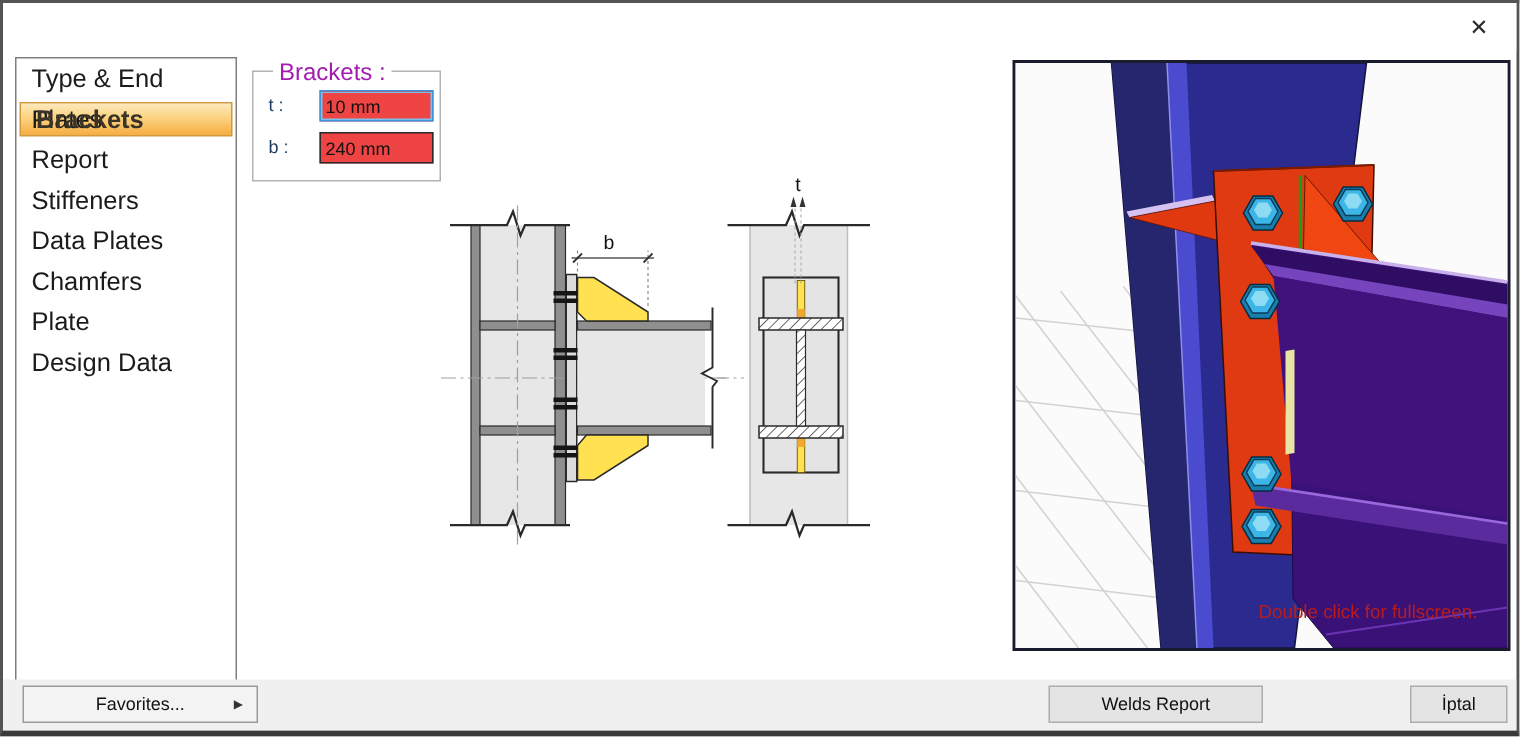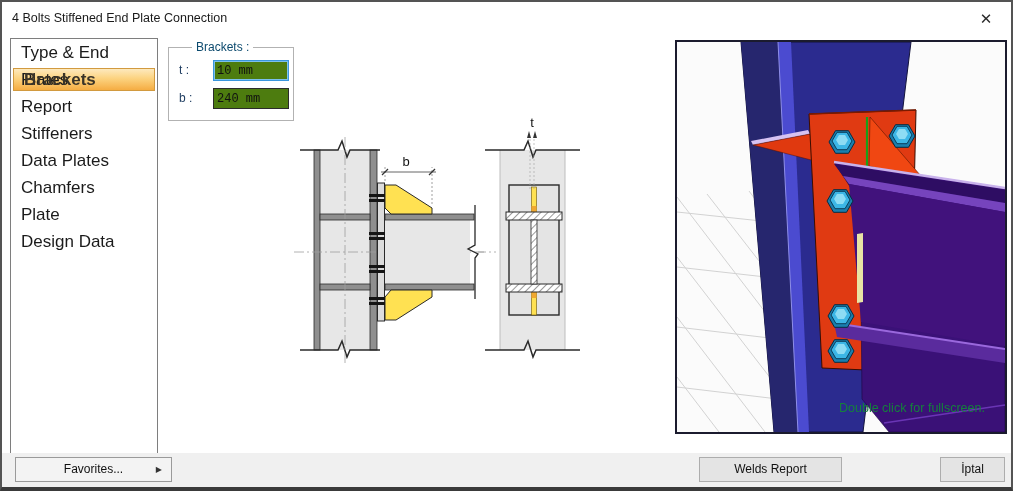--- a/index.html
+++ b/index.html
@@ -11,49 +11,48 @@
   .closebtn{position:absolute;right:14px;top:6px;width:22px;height:22px;text-align:center;
             line-height:22px;font-size:15px;color:#2a2a2a;cursor:pointer;}
   
   .sidebar{position:absolute;left:8px;top:36px;width:148px;height:417px;box-sizing:border-box;
            background:#fff;border:1px solid #7e7e7e;}
   .sb-item{height:27px;line-height:27px;padding-left:10px;font-size:17px;color:#1b1b1b;cursor:default;}
   .sb-item.selected{height:21px;line-height:21px;margin:2px 2px;border:1px solid #d29a3f;border-radius:0;
            background:linear-gradient(#fde9bd,#fcd380 45%,#f5ad43);color:#3a3428;font-weight:bold;}
   
   .groupbox{position:absolute;left:166px;top:45px;width:124px;height:72px;border:1px solid #b2b2b2;}
-  .gb-legend{position:absolute;left:23px;top:-8px;background:#fff;padding:0 4px;font-size:12px;color:#0c4a6e;}
+  .gb-legend{position:absolute;left:13px;top:-8px;background:#fff;padding:0 4px;font-size:16px;color:#a21caf;}
   .gb-label{position:absolute;font-size:12px;color:#1d3b5f;}
   .field{position:absolute;left:44px;width:68px;height:19px;font-size:12px;padding:0 3px;
-         font-family:Liberation Mono, monospace;color:#111;background:#4d7c0f;}
+         font-family:Liberation Sans, sans-serif;color:#111;background:#ef4444;}
   .field.focused{border:1px solid #3a96dd;box-shadow:inset 0 0 0 1px #7dc0ec;}
   .field.plain{border:1px solid #2b2b2b;}
   
   .viewer3d{position:absolute;left:673px;top:38px;width:328px;height:390px;box-sizing:content-box;
             border:2px solid #1b1b2e;background:#fbfbfb;}
-  .hint3d{position:absolute;left:162px;top:359px;font-size:12.5px;color:#15803d;white-space:nowrap;}
+  .hint3d{position:absolute;left:162px;top:359px;font-size:12.5px;color:#b91c1c;white-space:nowrap;}
   
   .drawing2d{position:absolute;left:290px;top:105px;}
   
   .footer{position:absolute;left:0;bottom:0;width:100%;height:34px;background:#f0f0f0;}
   .btn{position:absolute;top:4px;height:25px;box-sizing:border-box;background:#e7e7e7;
        border:1px solid #9a9a9a;font-size:12px;color:#111;text-align:center;line-height:23px;cursor:pointer;}
   .btn-fav{left:13px;width:157px;background:#f3f3f3;}
   .fav-arrow{position:absolute;right:9px;top:0;font-size:8px;color:#333;line-height:23px;}
   .btn-report{left:697px;width:143px;background:#e4e4e4;border-color:#adadad;}
   .btn-ok{left:848px;width:84px;background:#e4e4e4;border:2px solid #0078d7;line-height:21px;margin-top:36px;}
   .btn-cancel{left:938px;width:65px;background:#e4e4e4;border-color:#adadad;}
 </style>
 </head>
 <body>
 
 <div class="dialog">
 
   <div class="titlebar">
-    <div class="title">4 Bolts Stiffened End Plate Connection</div>
     <div class="closebtn">✕</div>
   </div>
 
   <div class="sidebar">
     <div class="sb-item">Type &amp; End Plates</div>
     <div class="sb-item selected">Brackets</div>
     <div class="sb-item">Report</div>
     <div class="sb-item">Stiffeners</div>
     <div class="sb-item">Data Plates</div>
     <div class="sb-item">Chamfers</div>

